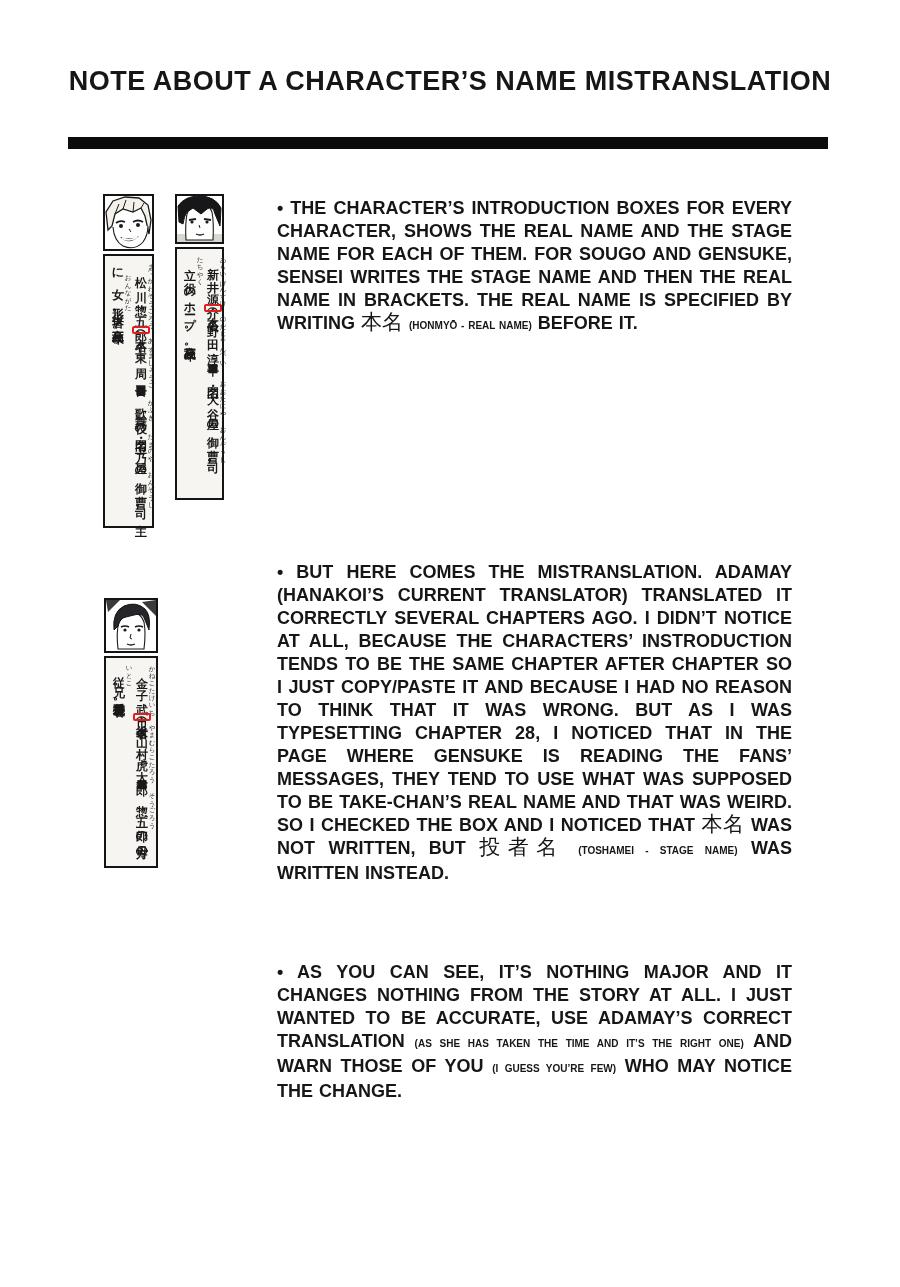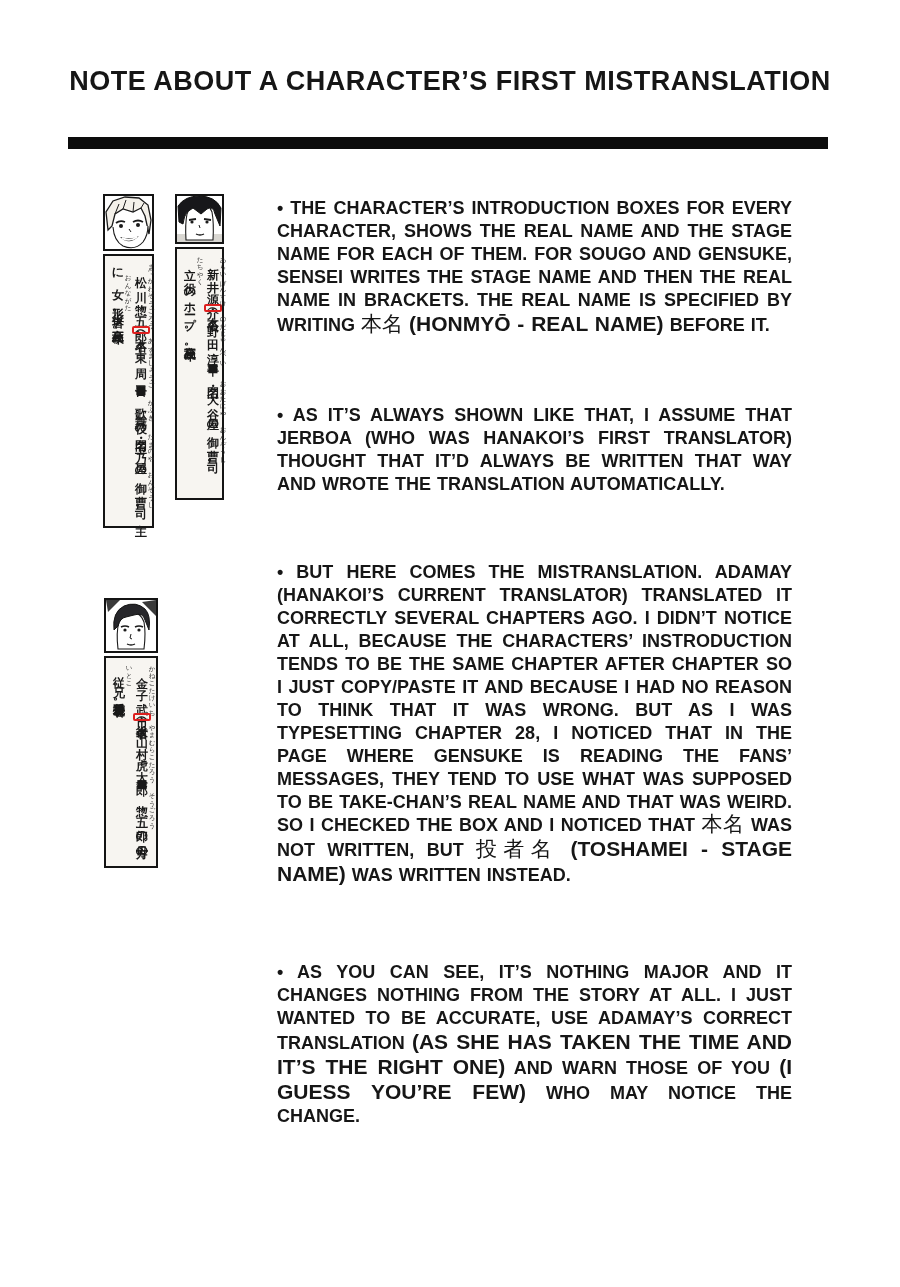--- a/index.html
+++ b/index.html
@@ -19,21 +19,21 @@
 
   
   .para{
     position:absolute;left:277px;width:515px;
     text-align:justify;font-weight:700;font-size:18px;line-height:23px;
     word-spacing:1px;
   }
   #p1{top:197px;} #p2{top:404px;} #p3{top:561px;} #p4{top:961px;}
   .seg-n{}
   .seg-k{font-size:21px;font-weight:400;line-height:1;font-family:"DejaVu Sans",sans-serif;}
-  .seg-sm{font-size:21px;}
+  .seg-sm{font-size:10px;}
 
   
   .cbox{position:absolute;}
   #cbox-sougo{left:103px;top:194px;width:51px;}
   #cbox-gensuke{left:175px;top:194px;width:49px;}
   #cbox-takeichi{left:104px;top:598px;width:54px;}
 
   .portrait{display:block;border:2px solid #141414;background:#ffffff;box-sizing:border-box;width:100%;}
   .portrait svg{display:block;width:100%;height:100%;}
   #cbox-sougo .portrait{height:57px;}
@@ -58,21 +58,21 @@
   #cbox-takeichi .vtext{letter-spacing:.5px;}
   .vtext ruby{ruby-position:over;}
   .vtext rt{font-size:6.5px;font-weight:400;letter-spacing:0;color:#2a2a2a;}
   .redbox{border:2px solid #dd1f1f;border-radius:2px;padding:1px 0;}
 </style>
 </head>
 <body>
 
 <div class="page">
 
-  <div class="title">NOTE ABOUT A CHARACTER’S FIRST MISTRANSLATION</div>
+  <div class="title">NOTE ABOUT A CHARACTER’S NAME MISTRANSLATION</div>
   <div class="bar"></div>
 
   <div class="cbox" id="cbox-sougo">
     <div class="portrait">
       <svg viewBox="0 0 47 53" preserveAspectRatio="none">
         <rect x="0" y="0" width="47" height="53" fill="#ffffff"></rect>
         <path d="M3,34 L1,16 L8,5 L20,1 L34,2 L43,9 L46,24 L44,38 L40,20 L36,12 L28,16 L18,13 L10,18 L7,30 Z" fill="#f4f1ea" stroke="#1b1b1b" stroke-width="1.3"></path>
         <path d="M10,18 L14,8 M18,13 L21,4 M28,16 L29,6 M36,12 L39,7" stroke="#1b1b1b" stroke-width="1" fill="none"></path>
         <path d="M8,31 Q9,45 18,50 Q30,55 38,46 Q43,39 43,30" fill="#ffffff" stroke="#1b1b1b" stroke-width="1.1"></path>
         <path d="M11,27 Q15,24 20,26" stroke="#1b1b1b" stroke-width="1.8" fill="none"></path>
@@ -124,17 +124,16 @@
         <path d="M25,34 L24,38 L26,39" stroke="#1b1b1b" stroke-width="1" fill="none"></path>
         <path d="M21,44 Q25,46 29,44" stroke="#1b1b1b" stroke-width="1.3" fill="none"></path>
       </svg>
     </div>
     <div class="vtextbox">
       <div class="vtext"><ruby>金子武市<rt>かねこたけいち</rt></ruby><span>（</span><span class="redbox"><span>役者名</span></span><ruby>山村虎太郎<rt>やまむらこたろう</rt></ruby><span>）■</span><ruby>惣<rt>そう</rt></ruby><ruby>五郎<rt>ごろう</rt></ruby><span>の母方の</span><ruby>従兄<rt>いとこ</rt></ruby><span>。若手花形役者。</span></div>
     </div>
   </div>
 
   <div class="para" id="p1"><span class="seg-n">• THE CHARACTER’S INTRODUCTION BOXES FOR EVERY CHARACTER, SHOWS THE REAL NAME AND THE STAGE NAME FOR EACH OF THEM. FOR SOUGO AND GENSUKE, SENSEI WRITES THE STAGE NAME AND THEN THE REAL NAME IN BRACKETS. THE REAL NAME IS SPECIFIED BY WRITING </span><span class="seg-k">本名</span><span class="seg-n"> </span><span class="seg-sm">(HONMYŌ - REAL NAME)</span><span class="seg-n"> BEFORE IT.</span></div>
-  <div class="para" id="p2"><span class="seg-n">• AS IT’S ALWAYS SHOWN LIKE THAT, I ASSUME THAT JERBOA (WHO WAS HANAKOI’S FIRST TRANSLATOR) THOUGHT THAT IT’D ALWAYS BE WRITTEN THAT WAY AND WROTE THE TRANSLATION AUTOMATICALLY.</span></div>
   <div class="para" id="p3"><span class="seg-n">• BUT HERE COMES THE MISTRANSLATION. ADAMAY (HANAKOI’S CURRENT TRANSLATOR) TRANSLATED IT CORRECTLY SEVERAL CHAPTERS AGO. I DIDN’T NOTICE AT ALL, BECAUSE THE CHARACTERS’ INSTRODUCTION TENDS TO BE THE SAME CHAPTER AFTER CHAPTER SO I JUST COPY/PASTE IT AND BECAUSE I HAD NO REASON TO THINK THAT IT WAS WRONG. BUT AS I WAS TYPESETTING CHAPTER 28, I NOTICED THAT IN THE PAGE WHERE GENSUKE IS READING THE FANS’ MESSAGES, THEY TEND TO USE WHAT WAS SUPPOSED TO BE TAKE-CHAN’S REAL NAME AND THAT WAS WEIRD. SO I CHECKED THE BOX AND I NOTICED THAT </span><span class="seg-k">本名</span><span class="seg-n"> WAS NOT WRITTEN, BUT </span><span class="seg-k">投者名</span><span class="seg-n"> </span><span class="seg-sm">(TOSHAMEI - STAGE NAME)</span><span class="seg-n"> WAS WRITTEN INSTEAD.</span></div>
   <div class="para" id="p4"><span class="seg-n">• AS YOU CAN SEE, IT’S NOTHING MAJOR AND IT CHANGES NOTHING FROM THE STORY AT ALL. I JUST WANTED TO BE ACCURATE,  USE ADAMAY’S CORRECT TRANSLATION </span><span class="seg-sm">(AS SHE HAS TAKEN THE TIME AND IT’S THE RIGHT ONE)</span><span class="seg-n"> AND WARN THOSE OF YOU </span><span class="seg-sm">(I GUESS YOU’RE FEW)</span><span class="seg-n"> WHO MAY NOTICE THE CHANGE.</span></div>
 
 </div>
 
 </body></html>

